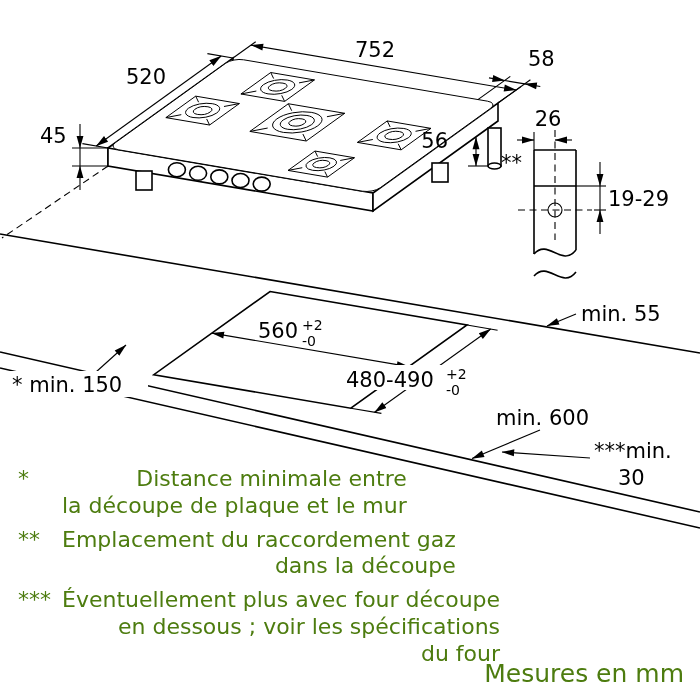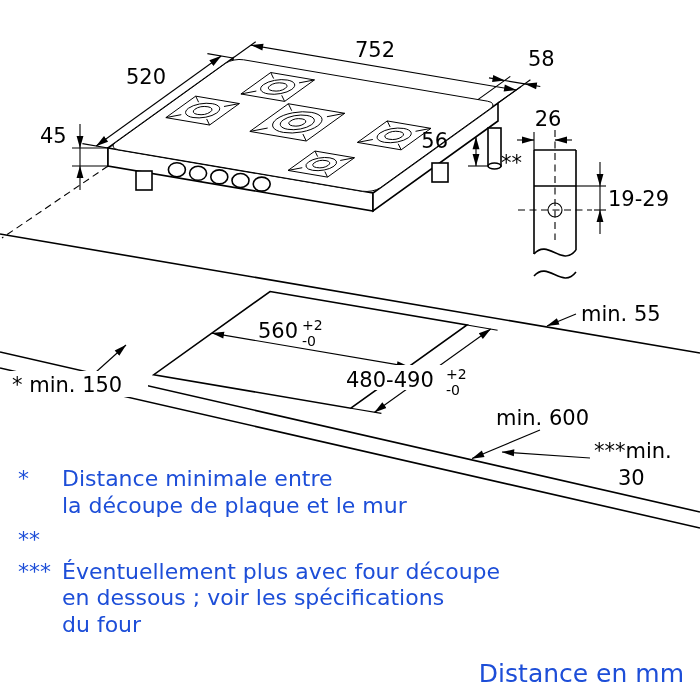--- a/index.html
+++ b/index.html
@@ -1,28 +1,28 @@
 <!DOCTYPE html>
 <html><head>
 <meta charset="utf-8">
 <style>
   html,body{margin:0;padding:0;background:#fff;}
   .stage{position:relative;width:700px;height:700px;background:#fff;overflow:hidden;
-         font-family:"DejaVu Sans","Liberation Sans",sans-serif;color:#1d4ed8;}
+         font-family:"DejaVu Sans","Liberation Sans",sans-serif;color:#4d7c0f;}
   svg{position:absolute;left:0;top:0;}
   svg text{font-family:"DejaVu Sans","Liberation Sans",sans-serif;font-size:21px;fill:#000;}
   svg text.tol{font-size:14px;}
   .ol{fill:none;stroke:#000;stroke-width:1.6;}
   .olf{fill:#fff;stroke:#000;stroke-width:1.6;}
   .dl{fill:none;stroke:#000;stroke-width:1.1;}
   .dash{stroke-dasharray:7 4.5;}
   .legend{position:absolute;left:18px;top:466px;display:flex;flex-direction:column;gap:7px;font-size:22px;}
   .legend-row{display:flex;align-items:flex-start;}
   .legend-marker{width:44px;flex:none;}
-  .legend-text{white-space:pre-line;line-height:1.22;}
+  .legend-text{white-space:pre-line;line-height:1.22;text-align:right;}
   .units-note{position:absolute;right:16px;bottom:12px;font-size:25px;}
 </style>
 </head>
 <body>
 
 <div class="stage">
 <svg width="700" height="700" viewBox="0 0 700 700">
   <defs>
     <marker id="arr" viewBox="0 0 12 8" refX="11.5" refY="4" markerWidth="13" markerHeight="9" markerUnits="userSpaceOnUse" orient="auto-start-reverse">
       <path d="M0.3,0.8 L11.8,4 L0.3,7.2 Z" fill="#000"></path>
@@ -208,23 +208,25 @@
 </svg>
 
 <div class="legend">
   <div class="legend-row">
     <span class="legend-marker">*</span>
     <span class="legend-text">Distance minimale entre
 la découpe de plaque et le mur</span>
   </div>
   <div class="legend-row">
     <span class="legend-marker">**</span>
+    <span class="legend-text">Emplacement du raccordement gaz
+dans la découpe</span>
   </div>
   <div class="legend-row">
     <span class="legend-marker">***</span>
     <span class="legend-text">Éventuellement plus avec four découpe
 en dessous ; voir les spécifications
 du four</span>
   </div>
 </div>
 
-<div class="units-note">Distance en mm</div>
+<div class="units-note">Mesures en mm</div>
 </div>
 
 </body></html>

